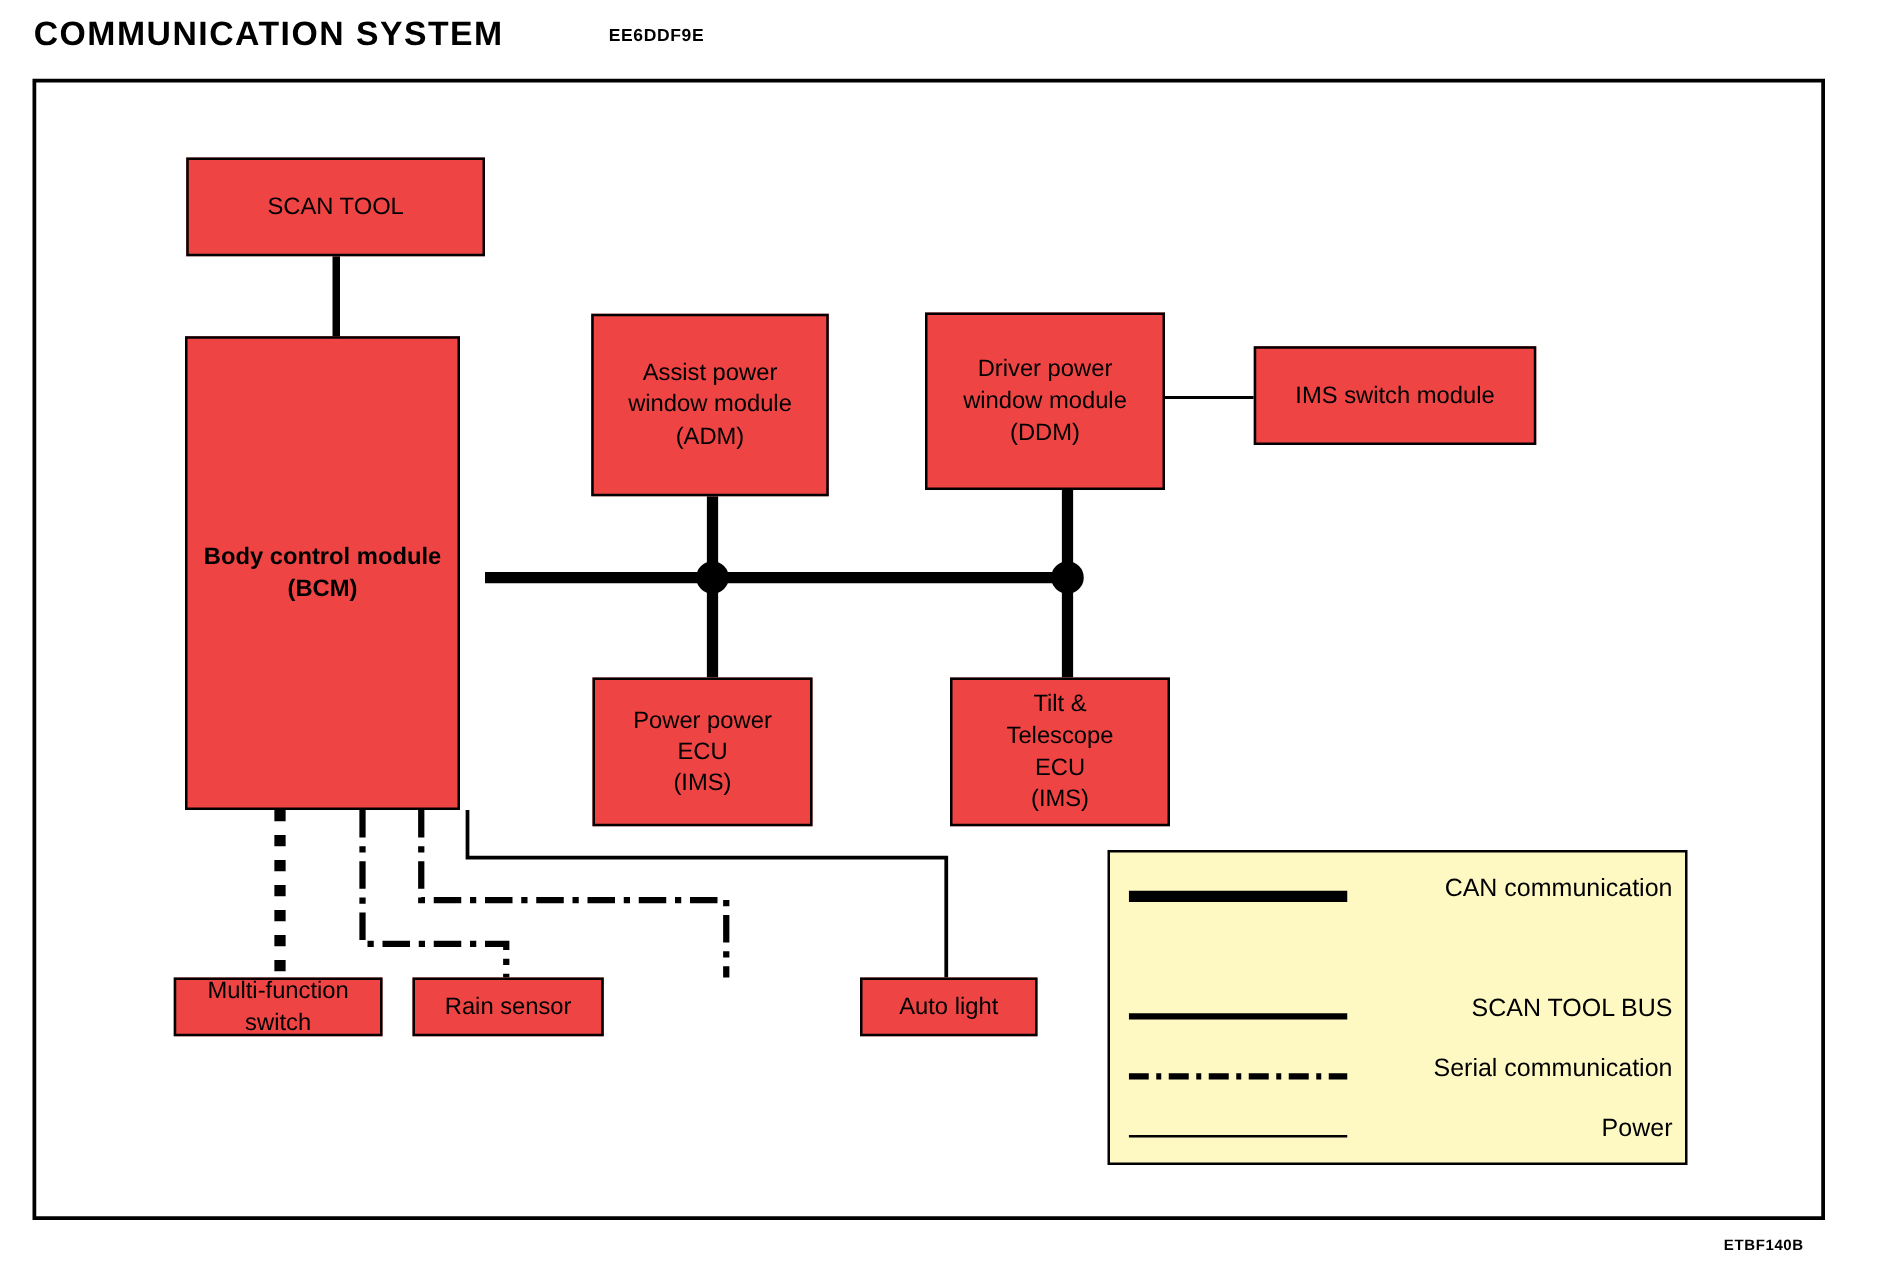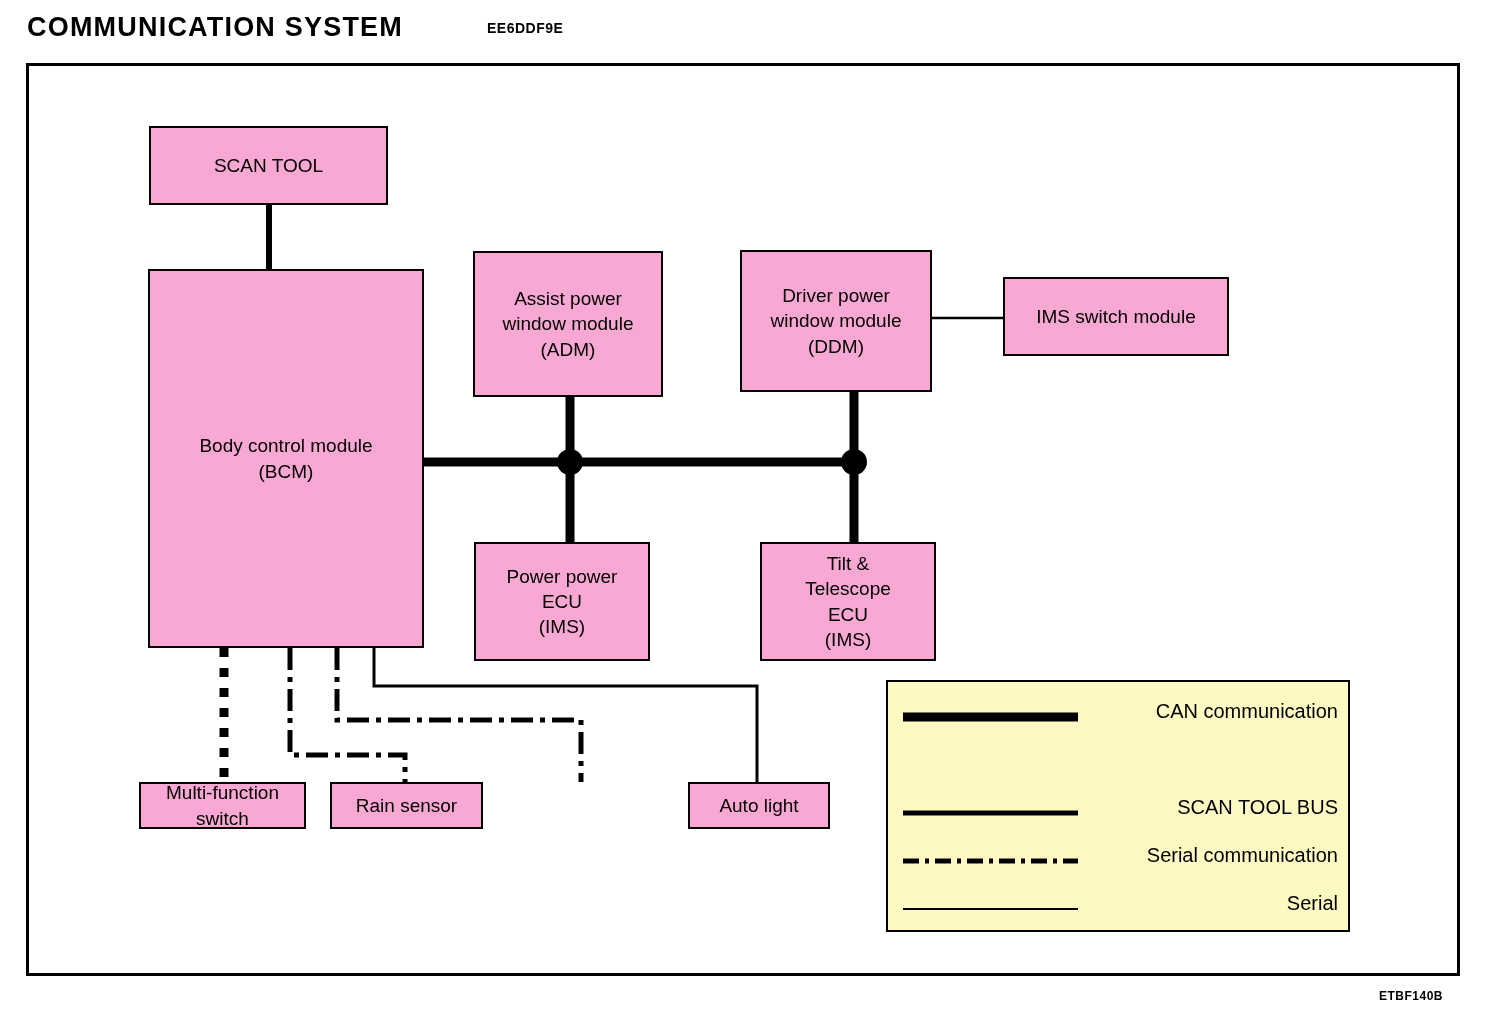--- a/index.html
+++ b/index.html
@@ -10,21 +10,21 @@
   .title{position:absolute;left:27px;top:12px;font-size:27px;font-weight:bold;
          letter-spacing:1.2px;white-space:nowrap;}
   .title-code{position:absolute;left:487px;top:20px;font-size:14px;font-weight:bold;
               letter-spacing:0.5px;white-space:nowrap;}
   .corner-code{position:absolute;left:1379px;top:989px;font-size:12px;font-weight:bold;
                letter-spacing:0.5px;white-space:nowrap;}
 
   .frame{position:absolute;left:26px;top:63px;width:1434px;height:913px;
          border:3px solid #000;box-sizing:border-box;}
 
-  .box{position:absolute;border:2.5px solid #000;box-sizing:border-box;background:#f9a8d4;
+  .box{position:absolute;border:2.5px solid #000;box-sizing:border-box;background:#ef4444;
        display:flex;align-items:center;justify-content:center;text-align:center;
        font-size:19px;line-height:1.32;z-index:5;}
   .box span{display:block;padding:0 6px;}
 
   
   #wires{position:absolute;left:0;top:0;width:1504px;height:1024px;z-index:2;}
 
   
   .legend{position:absolute;left:886px;top:680px;width:464px;height:252px;
           border:2.5px solid #000;box-sizing:border-box;background:#fef9c3;z-index:6;}
@@ -64,21 +64,21 @@
 
     <polyline points="337,648 337,720 581,720 581,782" fill="none" stroke="#000" stroke-width="5" stroke-dasharray="22 7 5 7"></polyline>
 
     <polyline points="374,648 374,686 757,686 757,782" fill="none" stroke="#000" stroke-width="3"></polyline>
   </svg>
 
   <div class="box" style="left:149px;top:126px;width:239px;height:79px;">
     <span>SCAN TOOL</span>
   </div>
 
-  <div class="box" style="left:148px;top:269px;width:276px;height:379px;">
+  <div class="box" style="left:148px;top:269px;width:220px;height:379px;font-weight:bold;">
     <span>
       <span>Body control module</span>
       <span>(BCM)</span>
     </span>
   </div>
 
   <div class="box" style="left:473px;top:251px;width:190px;height:146px;">
     <span>
       <span>Assist power</span>
       <span>window module</span>
@@ -152,20 +152,20 @@
       <svg class="legend-sample" viewBox="0 0 175 10">
         <line x1="0" y1="5" x2="175" y2="5" stroke="#000" stroke-width="5" stroke-dasharray="16 6 4 6"></line>
       </svg>
       <div class="legend-label">Serial communication</div>
     </div>
 
     <div class="legend-row" style="top:200px;">
       <svg class="legend-sample" viewBox="0 0 175 10">
         <line x1="0" y1="5" x2="175" y2="5" stroke="#000" stroke-width="2"></line>
       </svg>
-      <div class="legend-label">Serial</div>
+      <div class="legend-label">Power</div>
     </div>
 
   </div>
 
   <div class="corner-code">ETBF140B</div>
 
 </div>
 
 </body></html>

